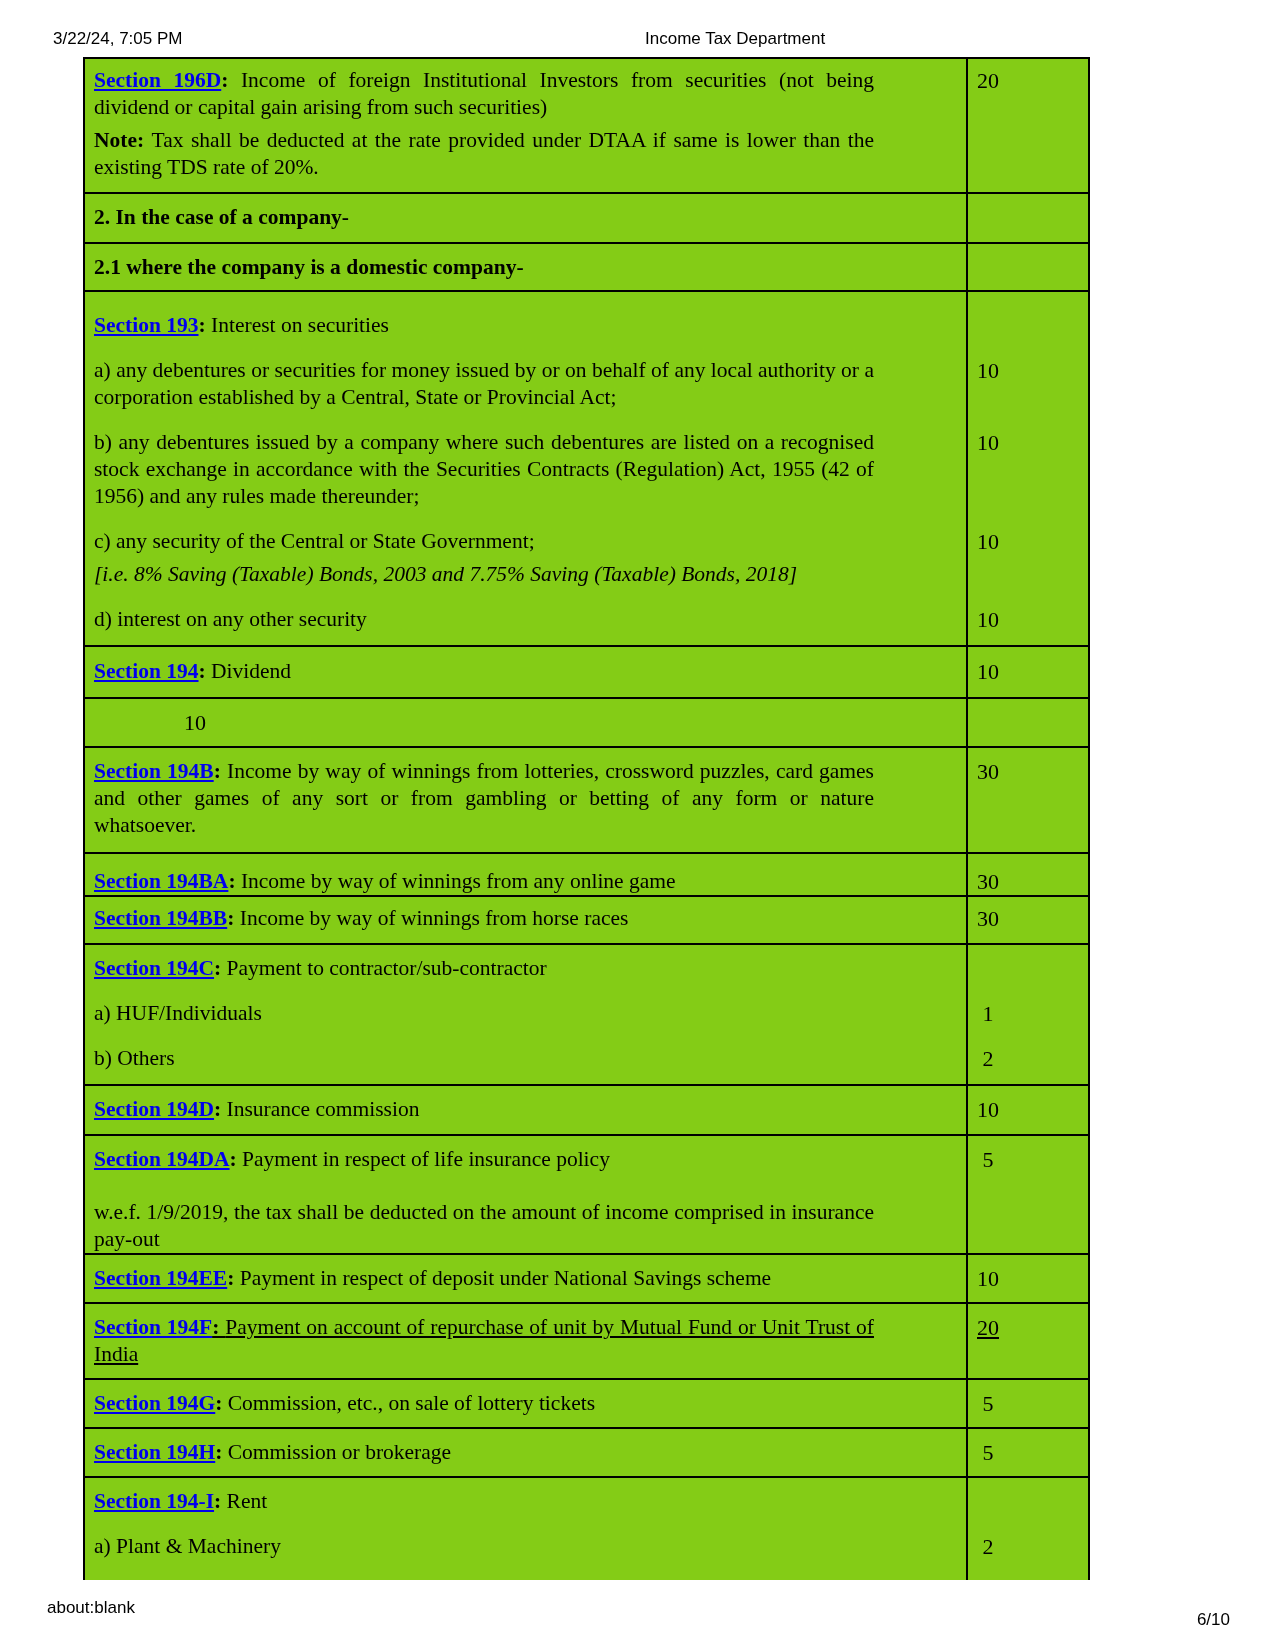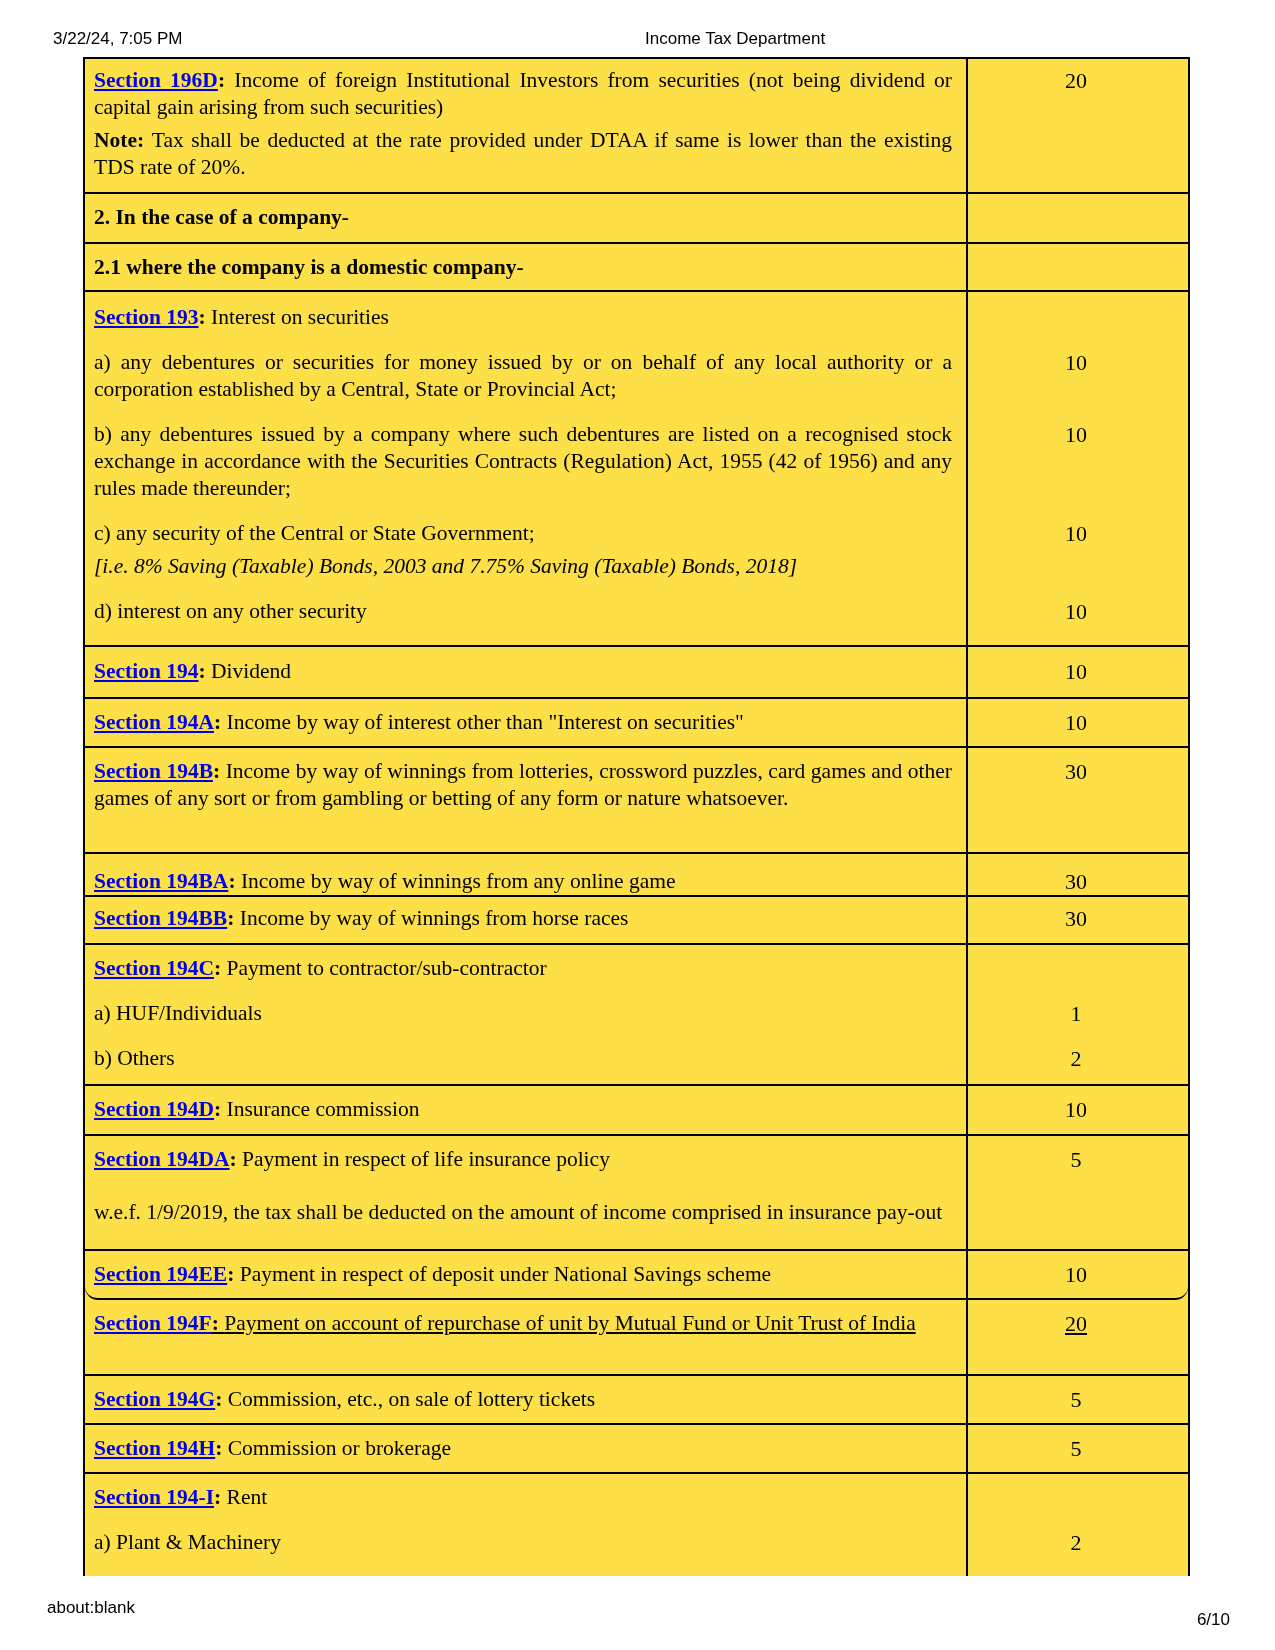--- a/index.html
+++ b/index.html
@@ -30,25 +30,25 @@
   .hdr-date { position: absolute; left: 53px; top: 0; white-space: nowrap; }
   .hdr-title { position: absolute; left: 645px; top: 0; white-space: nowrap; }
   .ftr-left { position: absolute; left: 47px; top: 0; white-space: nowrap; }
   .ftr-right { position: absolute; right: 45px; top: 12px; white-space: nowrap; }
 
   
   .tds-table {
     position: absolute;
     left: 83px;
     top: 57px;
-    width: 1107px;
+    width: 1007px;
     box-sizing: border-box;
     border: 2px solid #000;
     border-bottom: none;
-    background: #fde047;
+    background: #84cc16;
   }
   .row {
     position: relative;
     box-sizing: border-box;
     border-bottom: 2px solid #000;
     padding: 10px 0 0 0;
   }
   .row:last-child { border-bottom: none; }
   
   .row::after {
@@ -81,30 +81,30 @@
     color: var(--link-color, #0000EE);
     font-weight: bold;
     text-decoration: underline;
     cursor: pointer;
   }
 
   
   .row:nth-child(1)  { min-height: 135px; padding-top: 8px; }
   .row:nth-child(2)  { min-height: 50px; }
   .row:nth-child(3)  { min-height: 48px; }
-  .row:nth-child(4)  { min-height: 355px; padding-top: 12px; }
+  .row:nth-child(4)  { min-height: 355px; padding-top: 20px; }
   .row:nth-child(5)  { min-height: 52px; padding-top: 11px; }
   .row:nth-child(6)  { min-height: 49px; }
   .row:nth-child(7)  { min-height: 106px; }
   .row:nth-child(8)  { min-height: 39px;  padding-top: 14px; }
   .row:nth-child(9)  { min-height: 48px;  padding-top: 8px; }
   .row:nth-child(10) { min-height: 141px; }
   .row:nth-child(11) { min-height: 50px; }
   .row:nth-child(12) { min-height: 115px; }
-  .row:nth-child(13) { min-height: 49px; border-radius: 13px; }
+  .row:nth-child(13) { min-height: 49px; }
   .row:nth-child(14) { min-height: 76px; text-decoration: underline; }
   .row:nth-child(15) { min-height: 49px; }
   .row:nth-child(16) { min-height: 49px; }
   .row:nth-child(17) { min-height: 102px; }
 
   
   .row:nth-child(1)  .prow:nth-child(2) { margin-top: 6px; }   
   .row:nth-child(4)  .prow:nth-child(5) { margin-top: 6px; font-style: italic; }   
   .row:nth-child(12) .prow:nth-child(2) { margin-top: 26px; }  
 </style>
@@ -168,21 +168,20 @@
         </div>
       </div>
       <div class="row">
         <div class="prow">
           <div class="ptext"><a class="sec-link">Section 194</a><span class="b">: </span><span>Dividend</span></div>
           <div class="prate">10</div>
         </div>
       </div>
       <div class="row">
         <div class="prow">
-          <div class="ptext"><a class="sec-link">Section 194A</a><span class="b">: </span><span>Income by way of interest other than "Interest on securities"</span></div>
           <div class="prate">10</div>
         </div>
       </div>
       <div class="row">
         <div class="prow">
           <div class="ptext"><a class="sec-link">Section 194B</a><span class="b">: </span><span>Income by way of winnings from lotteries, crossword puzzles, card games and other games of any sort or from gambling or betting of any form or nature whatsoever.</span></div>
           <div class="prate">30</div>
         </div>
       </div>
       <div class="row">

